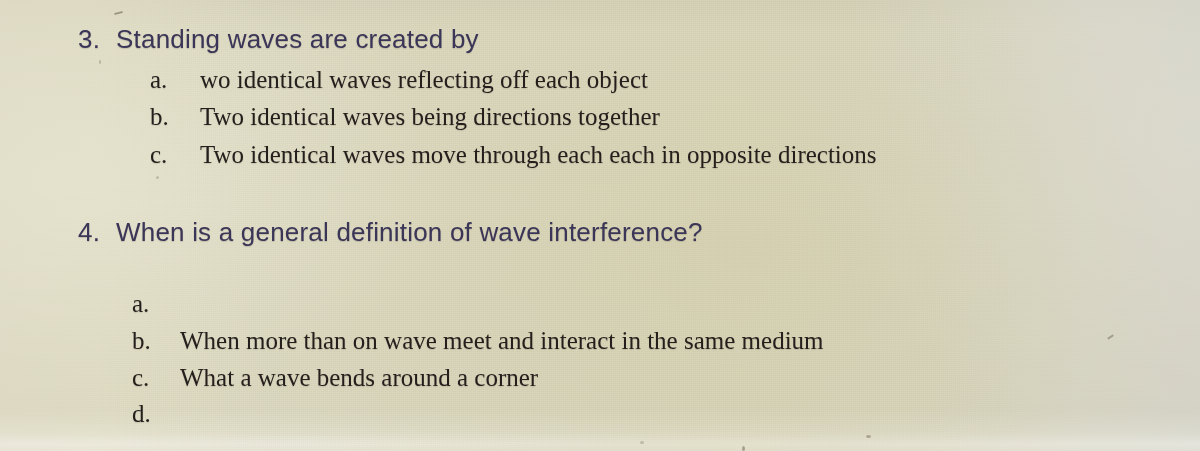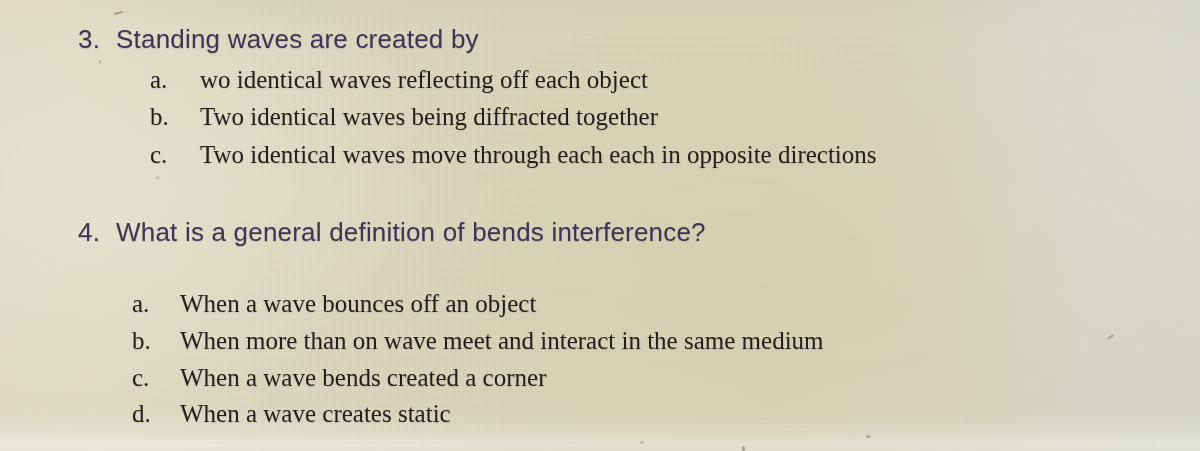--- a/index.html
+++ b/index.html
@@ -144,51 +144,49 @@
       <span class="q-text">Standing waves are created by</span>
     </div>
 
     <div class="option g3" style="left:150px; top:66px;">
       <span class="opt-marker">a.</span>
       <span class="opt-text">wo identical waves reflecting off each object</span>
     </div>
 
     <div class="option g3" style="left:150px; top:103px;">
       <span class="opt-marker">b.</span>
-      <span class="opt-text">Two identical waves being diffracted together</span>
+      <span class="opt-text">Two identical waves being directions together</span>
     </div>
 
     <div class="option g3" style="left:150px; top:141px;">
       <span class="opt-marker">c.</span>
       <span class="opt-text">Two identical waves move through each each in opposite directions</span>
     </div>
 
     <div class="question" style="left:78px; top:217px;">
       <span class="q-num">4.</span>
-      <span class="q-text">What is a general definition of bends interference?</span>
+      <span class="q-text">When is a general definition of wave interference?</span>
     </div>
 
     <div class="option g4" style="left:132px; top:290px;">
       <span class="opt-marker">a.</span>
-      <span class="opt-text">When a wave bounces off an object</span>
     </div>
 
     <div class="option g4" style="left:132px; top:327px;">
       <span class="opt-marker">b.</span>
       <span class="opt-text">When more than on wave meet and interact in the same medium</span>
     </div>
 
     <div class="option g4" style="left:132px; top:364px;">
       <span class="opt-marker">c.</span>
-      <span class="opt-text">When a wave bends created a corner</span>
+      <span class="opt-text">What a wave bends around a corner</span>
     </div>
 
     <div class="option g4" style="left:132px; top:400px;">
       <span class="opt-marker">d.</span>
-      <span class="opt-text">When a wave creates static</span>
     </div>
 
   </div>
 
   <span class="streak" style="left:114px; top:12px; width:9px; height:2px; transform:rotate(-14deg);"></span>
   <span class="speck" style="left:99px; top:60px; width:2px; height:4px; opacity:0.35;"></span>
   <span class="speck" style="left:156px; top:176px; width:3px; height:3px; opacity:0.3;"></span>
   <span class="streak" style="left:1107px; top:336px; width:7px; height:2px; transform:rotate(-32deg); opacity:0.4;"></span>
   <span class="speck" style="left:866px; top:435px; width:5px; height:3px; opacity:0.45;"></span>
   <span class="speck" style="left:742px; top:446px; width:3px; height:5px; opacity:0.5;"></span>

